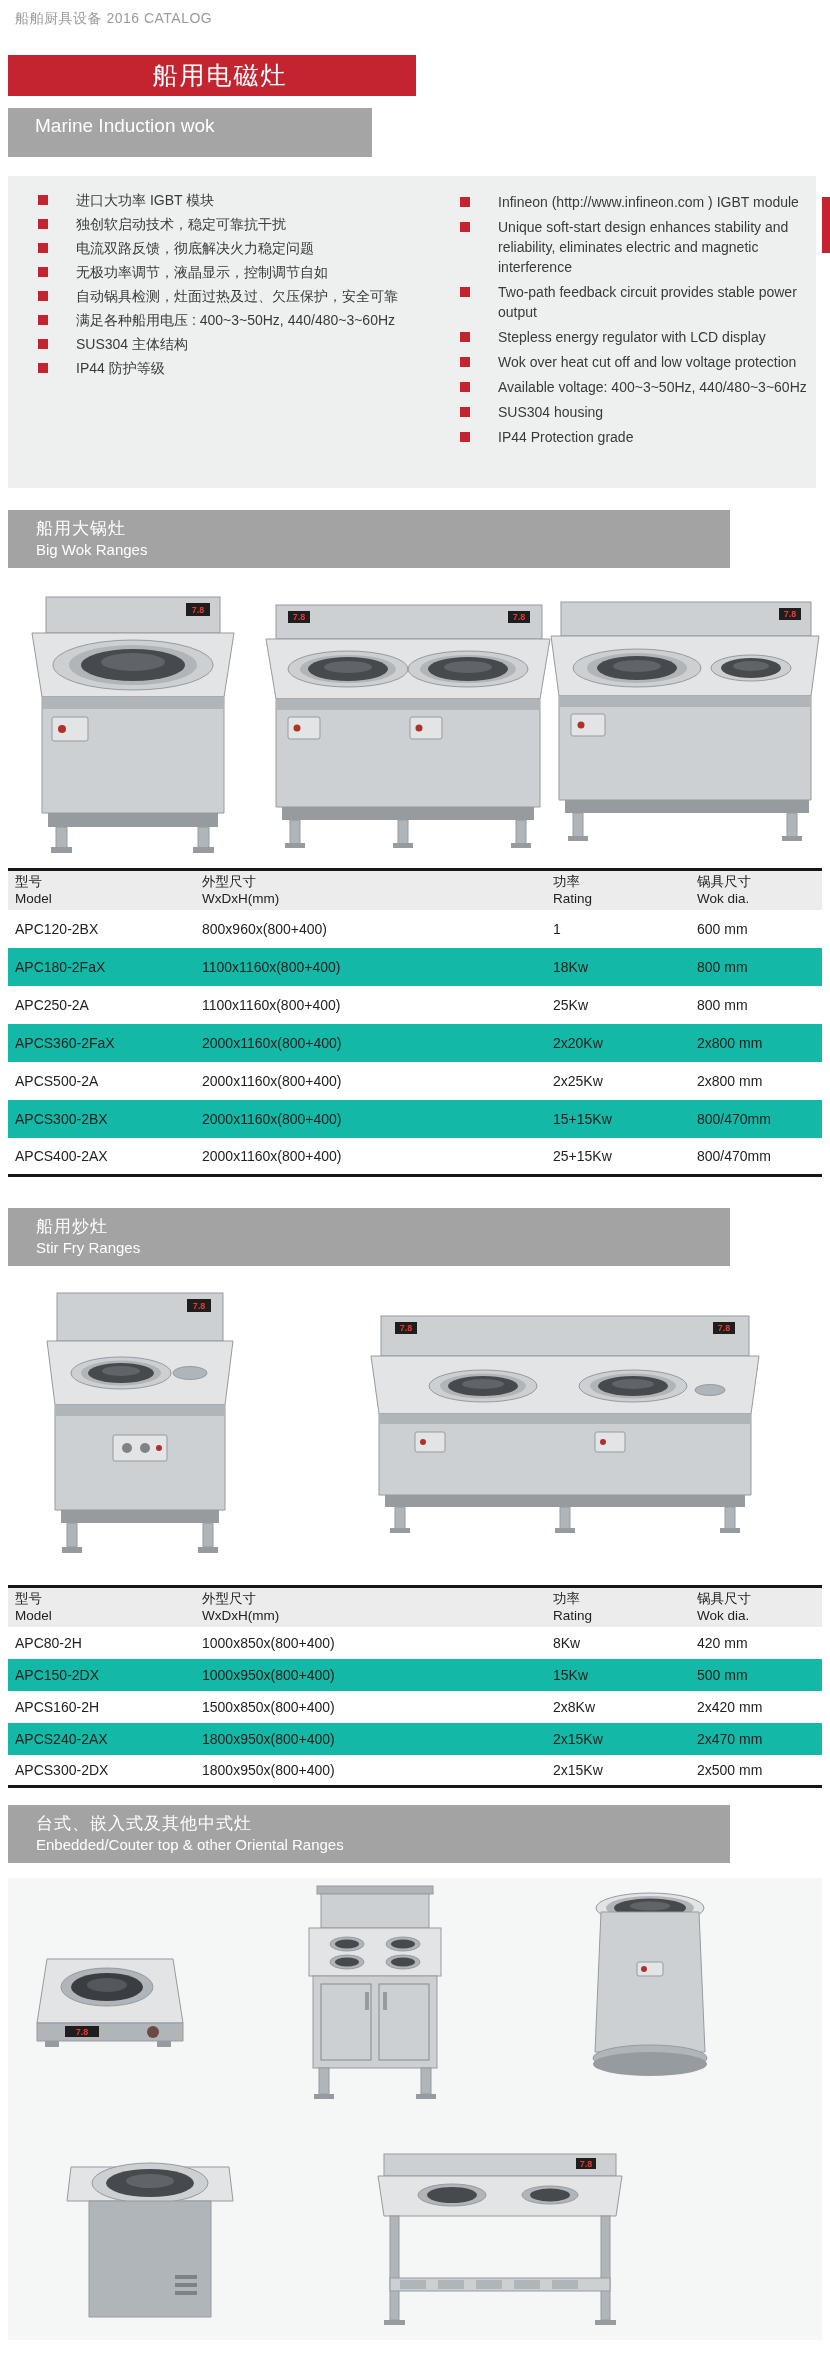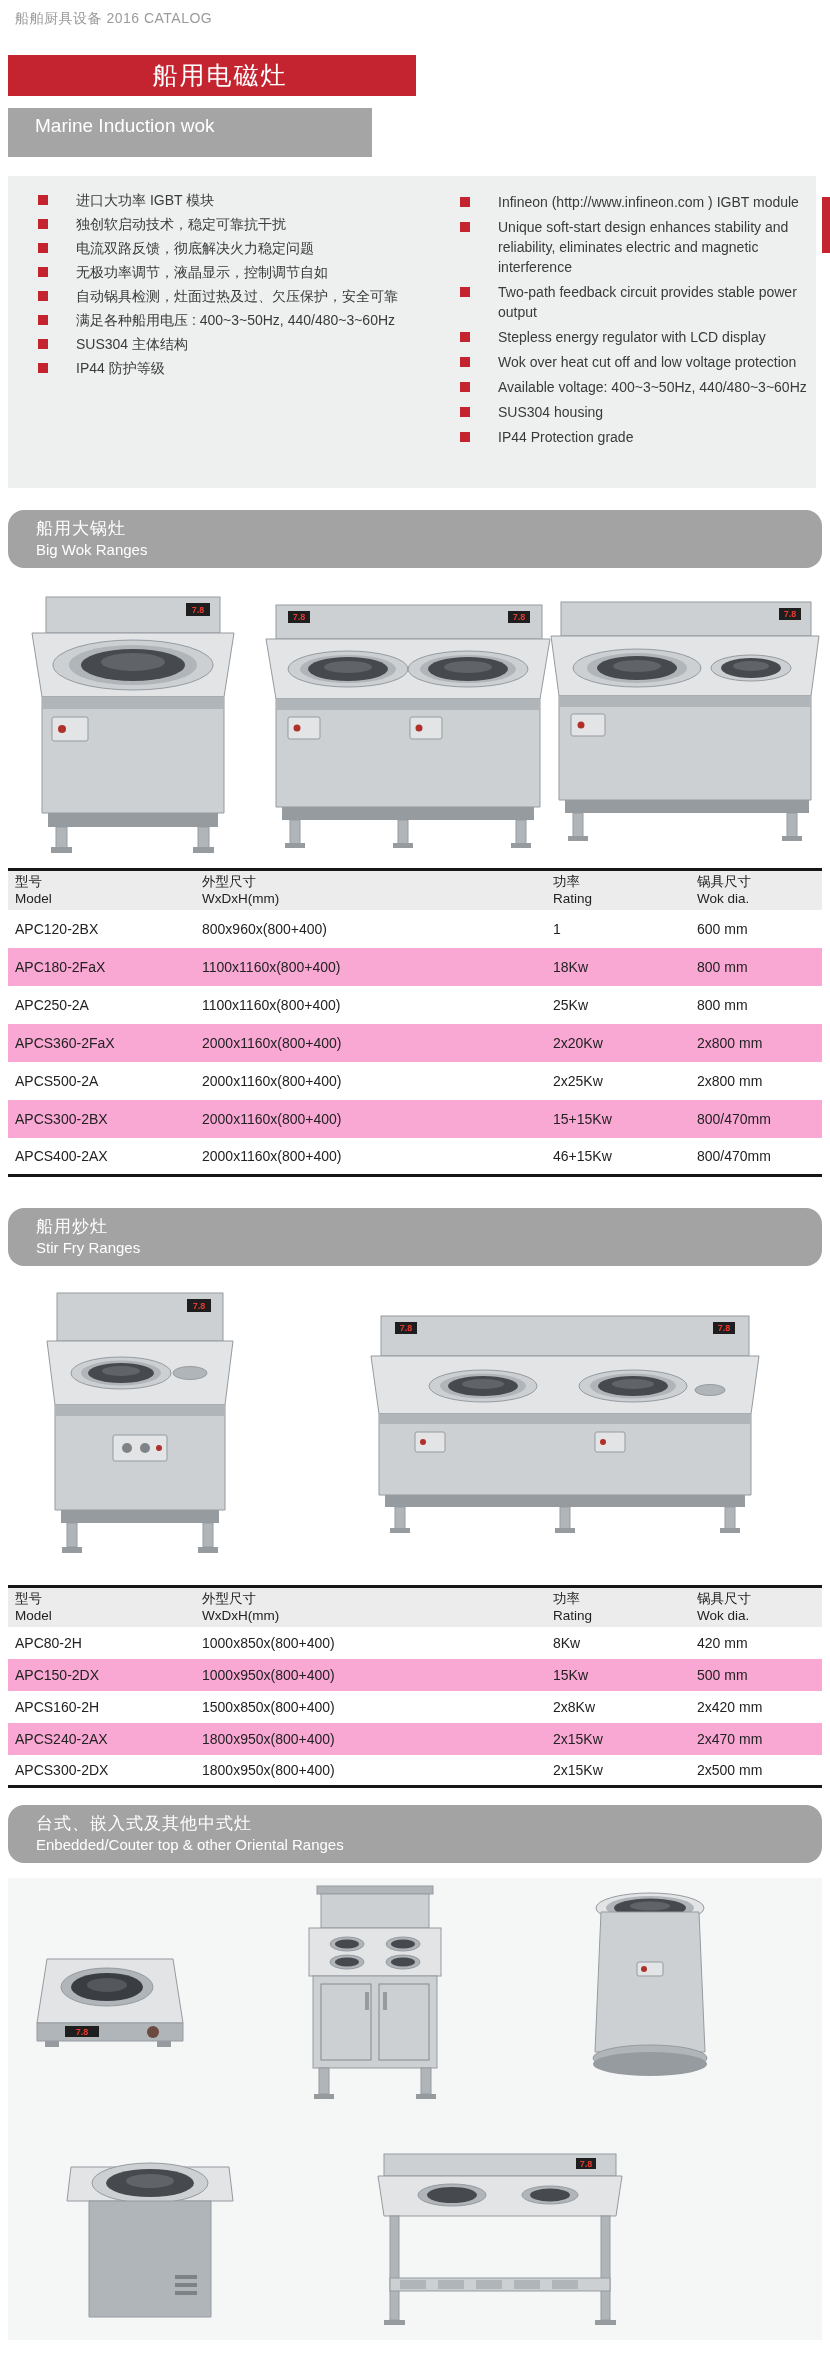--- a/index.html
+++ b/index.html
@@ -18,37 +18,37 @@
   .features-panel li{position:relative;padding-left:38px;font-size:14px;color:#3a3a3a;}
   .features-panel li::before{content:"";position:absolute;left:0;top:3px;width:10px;height:10px;background:#c32430;}
   ul.feat-zh{left:30px;top:16px;width:410px;}
   ul.feat-zh li{line-height:16px;margin-bottom:8px;}
   ul.feat-en{left:452px;top:16px;width:348px;}
   ul.feat-en li{line-height:20px;margin-bottom:5px;}
   ul.feat-en li::before{top:5px;}
 
   .side-tab{position:absolute;left:822px;top:197px;width:8px;height:56px;background:#c32430;}
 
-  .section-bar{position:absolute;left:8px;width:814px;height:58px;background:#a3a3a3;color:#fff;
-               padding:7px 0 0 28px;box-sizing:border-box;border-radius:16px;}
+  .section-bar{position:absolute;left:8px;width:722px;height:58px;background:#a3a3a3;color:#fff;
+               padding:7px 0 0 28px;box-sizing:border-box;}
   .section-bar .zh{font-size:17px;line-height:23px;letter-spacing:1px;}
   .section-bar .en{font-size:15px;line-height:19px;}
   .bar-1{top:510px;} .bar-2{top:1208px;} .bar-3{top:1805px;}
 
   .spec{position:absolute;left:8px;width:814px;border-collapse:collapse;table-layout:fixed;
         border-top:3px solid #161616;border-bottom:3px solid #161616;}
   .table-1{top:868px;} .table-2{top:1585px;}
   .spec th,.spec td{padding:0 0 0 7px;text-align:left;vertical-align:middle;font-weight:400;}
   .spec thead tr{height:40px;background:#ececec;padding-left:24px;}
   .spec .hz{font-size:13.5px;line-height:17px;color:#222;}
   .spec .he{font-size:13.5px;line-height:17px;color:#222;}
   .table-1 tbody tr{height:38px;}
   .table-2 tbody tr{height:32px;}
   .spec td{font-size:14px;color:#222;}
-  .spec tbody tr.alt{background:#f9a8d4;}
+  .spec tbody tr.alt{background:#14b8a6;}
 
   .bottom-panel{position:absolute;left:8px;top:1878px;width:814px;height:462px;background:#f5f6f6;}
 
   .photo{position:absolute;}
   .s1{fill:#e2e4e6;} .s2{fill:#ccd0d3;} .s3{fill:#b0b5b9;} .s4{fill:#969ba0;}
   .wk{fill:#46494d;} .wk2{fill:#606468;}
   .st{stroke:#959ba0;stroke-width:1;} .st2{stroke:#848a8f;stroke-width:1;}
   .led{fill:#1e1e1e;}
   .ledt{fill:#e8392f;font:700 9px "Liberation Sans",sans-serif;}
 </style>
@@ -229,21 +229,21 @@
         </tr>
       <tr class="alt">
           <td>APCS300-2BX</td>
           <td>2000x1160x(800+400)</td>
           <td>15+15Kw</td>
           <td>800/470mm</td>
         </tr>
       <tr>
           <td>APCS400-2AX</td>
           <td>2000x1160x(800+400)</td>
-          <td>46+15Kw</td>
+          <td>25+15Kw</td>
           <td>800/470mm</td>
         </tr>
     </tbody>
   </table>
 
   <div class="section-bar bar-2">
     <div class="zh">船用炒灶</div>
     <div class="en">Stir Fry Ranges</div>
   </div>
 

